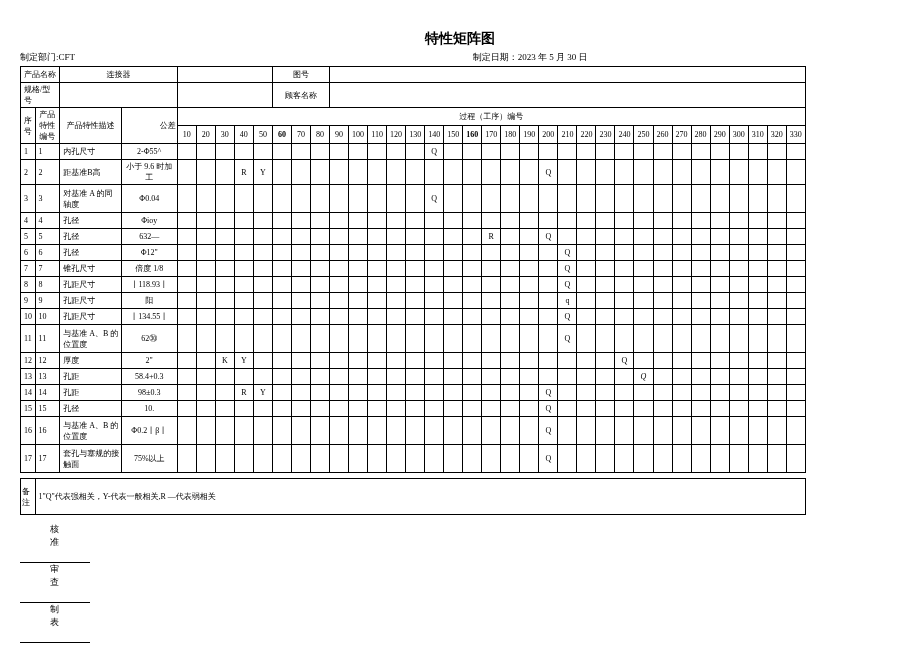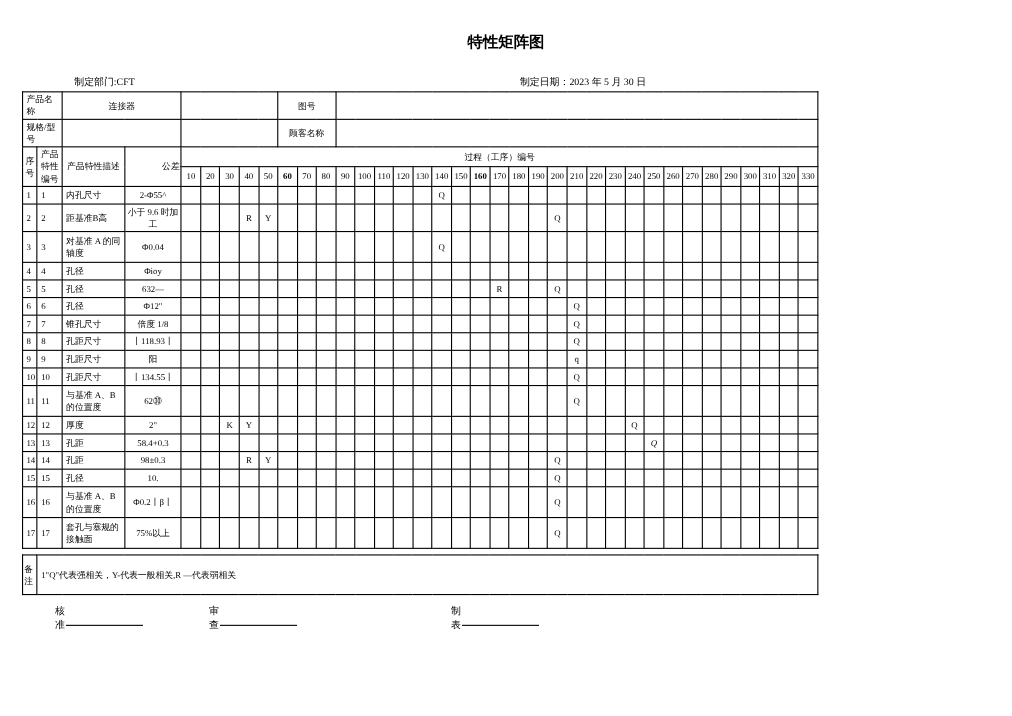--- a/index.html
+++ b/index.html
@@ -1,34 +1,34 @@
 <!DOCTYPE html>
 <html><head>
   <meta charset="utf-8">
   <style>
     * { box-sizing: border-box; margin: 0; padding: 0; }
     body { font-family: "SimSun", "宋体", serif; font-size: 9px; background: #fff; padding: 30px 20px; }
-    .title { text-align: center; font-size: 14px; font-weight: bold; margin-bottom: 20px; }
+    .title { text-align: center; font-size: 14px; font-weight: bold; margin-bottom: 3px; }
     .header-row { display: flex; width: 870px; margin-bottom: 2px; font-size: 9px; }
-    .header-left { width: 150px; text-align: center; }
+    .header-left { width: 150px; }
     .header-center { flex: 1; text-align: center; }
     .header-right { width: 200px; text-align: left; }
-    table { border-collapse: collapse; width: 724px; border-radius: 18px; }
+    table { border-collapse: collapse; width: 786px; border-radius: 18px; }
     td, th { border: 1px solid #000; font-size: 8px; text-align: center; vertical-align: middle; padding: 1px; height: 16px; overflow: hidden; }
     .tall { height: 28px; }
     .left { text-align: left; padding-left: 3px; }
     .italic { font-style: italic; }
     .bold { font-weight: bold; }
     .w-seq { width: 12px; }
     .w-feat { width: 22px; font-family: Liberation Mono, monospace; }
     .w-desc { width: 55px; }
     .w-tol { width: 50px; text-align: right; }
     .w-col { width: 17px; }
     .footer { width: 870px; margin-top: 8px; font-size: 9px; }
-    .footer-row { display: flex; align-items: center; }
+    .footer-row { display: flex; align-items: flex-start; flex-direction: column; }
     .footer-label { width: 40px; padding-left: 30px; }
     .footer-line { border-bottom: 1px solid #000; width: 70px; height: 14px; margin-right: 30px; }
     .notes-row td { height: 36px; text-align: left; vertical-align: middle; }
   </style>
 </head>
 <body>
 
 <div class="title">特性矩阵图</div>
 
 <div class="header-row">

